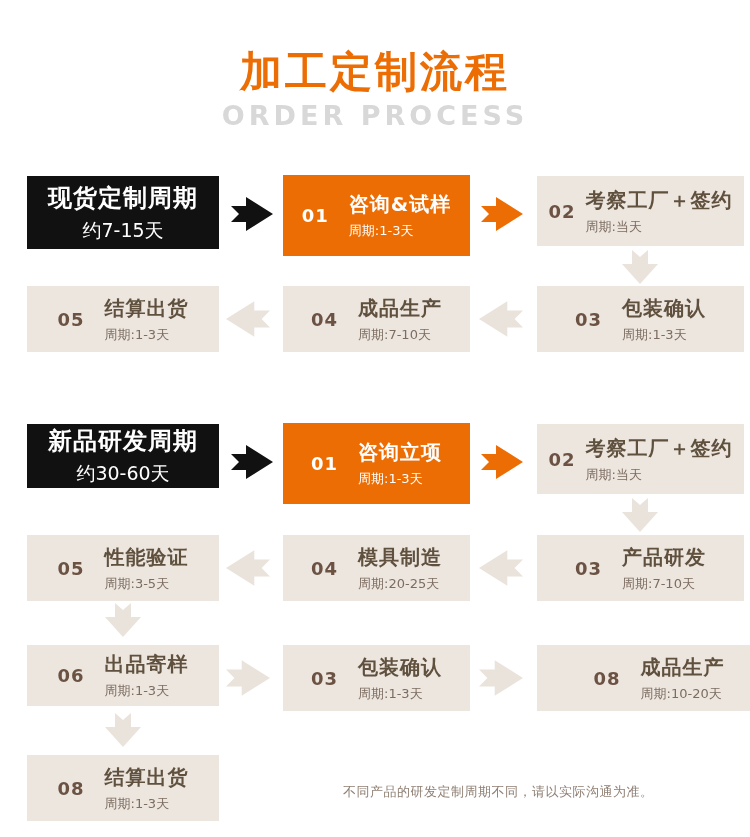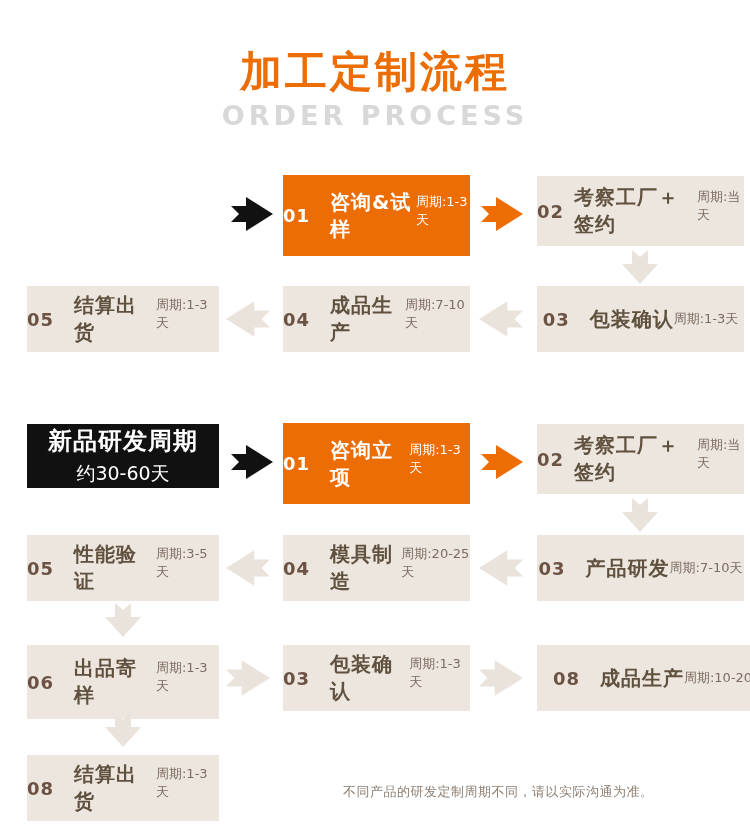--- a/index.html
+++ b/index.html
@@ -22,21 +22,21 @@
   .lead-title{font-size:24px;font-weight:bold;letter-spacing:1px;}
   .lead-sub{font-size:19px;margin-top:4px;}
 
   .box.orange{background:var(--orange);color:#ffffff;}
   .box.beige{background:var(--beige-box);}
 
   .num{font-size:18px;font-weight:bold;margin-right:20px;letter-spacing:1px;}
   .box.beige .num{color:var(--brown-text);}
   .box.orange .num{color:#ffffff;}
   .box.tight .num{margin-right:10px;}
-  .txt{display:flex;flex-direction:row;}
+  .txt{display:flex;flex-direction:column;}
   .label{font-size:20px;font-weight:bold;letter-spacing:1px;}
   .box.beige .label{color:var(--label-text);}
   .cycle{font-size:13px;margin-top:4px;}
   .box.beige .cycle{color:var(--cycle-text);}
   .box.orange .label,.box.orange .cycle{color:#ffffff;}
 
   .arrow{position:absolute;display:block;line-height:0;}
   .arrow svg{display:block;}
   .arrow.c-black{color:var(--black);}
   .arrow.c-orange{color:var(--orange);}
@@ -45,20 +45,24 @@
   .footnote{position:absolute;left:343px;top:783px;font-size:13px;color:var(--footnote);letter-spacing:0.5px;}
 </style>
 </head>
 <body>
 
 <div class="canvas">
 
   <div class="page-title">加工定制流程</div>
   <div class="page-subtitle">ORDER PROCESS</div>
 
+  <div class="box black" style="left:27px;top:176px;width:192px;height:73px;">
+    <div class="lead-title">现货定制周期</div>
+    <div class="lead-sub">约7-15天</div>
+  </div>
 
   <span class="arrow c-black" style="left:229px;top:197px;">
     <svg width="46" height="34" viewBox="0 0 42 34">
         <polygon fill="currentColor" points="0,9 15,9 15,0 42,17 15,34 15,25 0,25 8,17"></polygon>
       </svg>
   </span>
 
   <div class="box orange" style="left:283px;top:175px;width:187px;height:81px;">
     <span class="num">01</span>
     <div class="txt">
@@ -197,21 +201,21 @@
       <div class="cycle">周期:7-10天</div>
     </div>
   </div>
 
   <span class="arrow c-beige" style="left:105px;top:603px;">
     <svg width="36" height="34" viewBox="0 0 36 34">
         <polygon fill="currentColor" points="10,0 10,14 0,14 18,34 36,14 26,14 26,0 18,7"></polygon>
       </svg>
   </span>
 
-  <div class="box beige" style="left:27px;top:645px;width:192px;height:74px;">
+  <div class="box beige" style="left:27px;top:645px;width:192px;height:61px;">
     <span class="num">06</span>
     <div class="txt">
       <div class="label">出品寄样</div>
       <div class="cycle">周期:1-3天</div>
     </div>
   </div>
 
   <span class="arrow c-beige" style="left:226px;top:660px;">
     <svg width="44" height="36" viewBox="0 0 42 34">
         <polygon fill="currentColor" points="0,9 15,9 15,0 42,17 15,34 15,25 0,25 8,17"></polygon>

